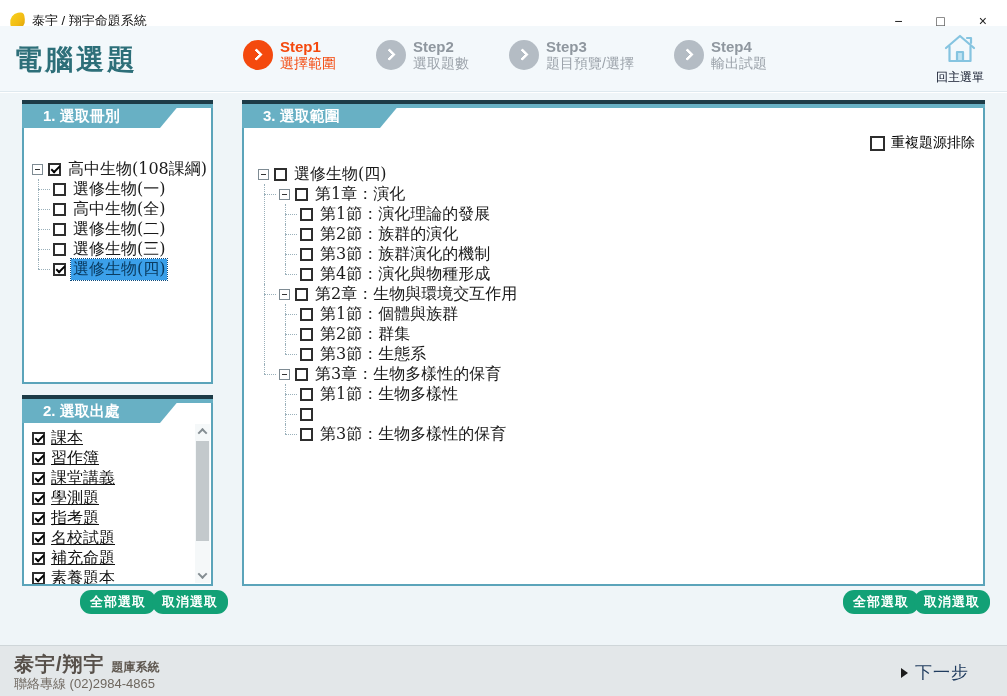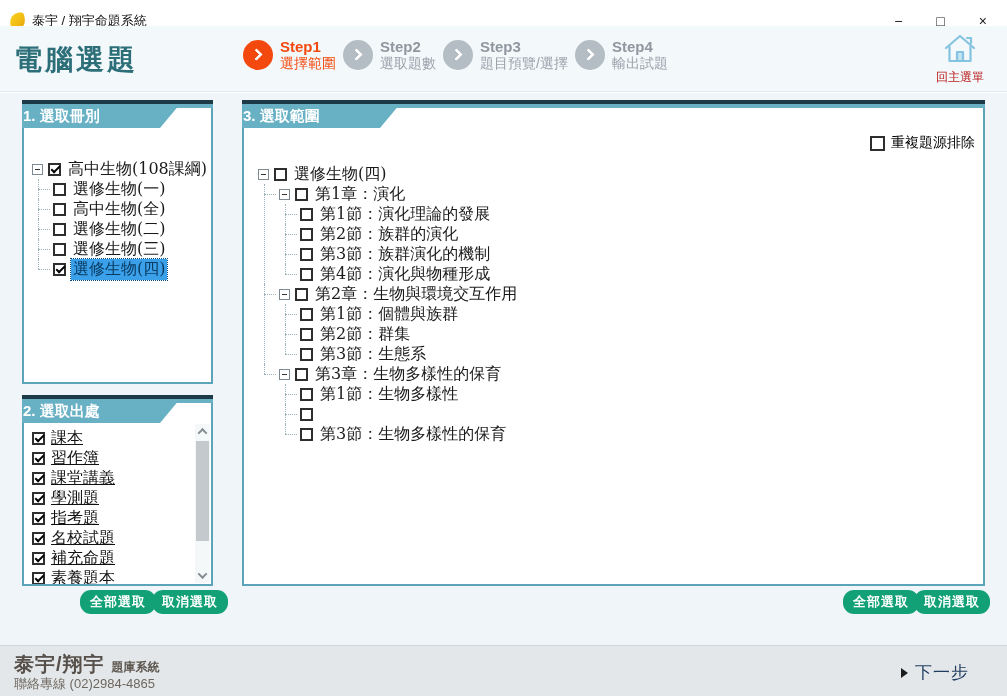--- a/index.html
+++ b/index.html
@@ -15,48 +15,48 @@
               border-radius:60% 25% 55% 30%; transform:rotate(-8deg); }
   .win-title { font-size:13px; color:#101010; }
   .win-controls { margin-left:auto; display:flex; align-items:center; gap:34px; padding-right:12px; }
   .win-controls span { font-size:14px; color:#222; cursor:default; line-height:26px; }
 
   
   .header { position:absolute; top:26px; left:0; right:0; height:66px; background:#f3f8fb;
             border-bottom:1px solid #dfe9ef; }
   .page-title { position:absolute; left:14px; top:15px; font-size:28px; font-weight:bold;
                 letter-spacing:3px; color:#2d6f79; }
-  .steps { position:absolute; left:243px; top:12px; display:flex; gap:7px; align-items:center; }
+  .steps { position:absolute; left:243px; top:12px; display:flex; gap:40px; align-items:center; }
   .step { display:flex; align-items:center; gap:7px; }
   .step-circle { width:30px; height:30px; border-radius:50%; background:#b4bcc4;
                  position:relative; flex:0 0 auto; }
   .step.active .step-circle { background:#f4490e; }
   .step-chevron { position:absolute; left:9px; top:10px; width:9px; height:9px;
                   border-right:3px solid #fff; border-bottom:3px solid #fff;
                   transform:rotate(-45deg); border-radius:1px; }
   .step-text { display:flex; flex-direction:column; line-height:1.15; }
   .step-name { font-size:15px; font-weight:bold; color:#8f979f; }
   .step-label { font-size:14px; color:#9aa1a9; }
   .step.active .step-name, .step.active .step-label { color:#f4490e; }
   .home { position:absolute; right:16px; top:7px; width:62px; text-align:center; cursor:pointer; }
-  .home-label { font-size:12px; color:#b91c1c; margin-top:1px;font-family:Liberation Serif, serif; }
+  .home-label { font-size:12px; color:#0f172a; margin-top:1px;font-family:Liberation Serif, serif; }
 
   
   .content { position:absolute; top:93px; left:0; right:0; bottom:51px; background:#eff5f8; }
 
   .panel { position:absolute; background:#fff; border:2px solid #5ba4ba; border-top:none; }
   .panel1 { left:22px; top:7px;  width:191px; height:284px; }
   .panel2 { left:22px; top:302px; width:191px; height:191px; }
   .panel3 { left:242px; top:7px; width:743px; height:486px; }
 
   .ptop { position:relative; height:28px; background:#fff; }
   .ptop::before { content:""; position:absolute; top:0; left:-2px; right:-2px; height:4px; background:#1d3b47; }
   .ptop::after  { content:""; position:absolute; top:4px; left:-2px; right:-2px; height:4px; background:#68b0c4; }
   .ptab { position:absolute; top:4px; left:-2px; height:24px; width:158px; background:#68b0c4;
-          color:#fff; font-size:15px; font-weight:bold; line-height:23px; padding-left:1px;
+          color:#fff; font-size:15px; font-weight:bold; line-height:23px; padding-left:21px;
           clip-path:polygon(0 0,100% 0,calc(100% - 20px) 100%,0 100%); z-index:1; }
   .pbody { position:absolute; left:0; right:0; top:28px; bottom:0; overflow:hidden; }
 
   
   .tree, .tree ul { list-style:none; }
   .tree { padding:7px 0 0 8px;margin-top:24px; }
   .tree ul { padding-left:21px; }
   .tree li { position:relative; }
   .tree ul li::before { content:""; position:absolute; left:-15px; top:0; bottom:0;
                         border-left:1px dotted #9ab0ba; }

